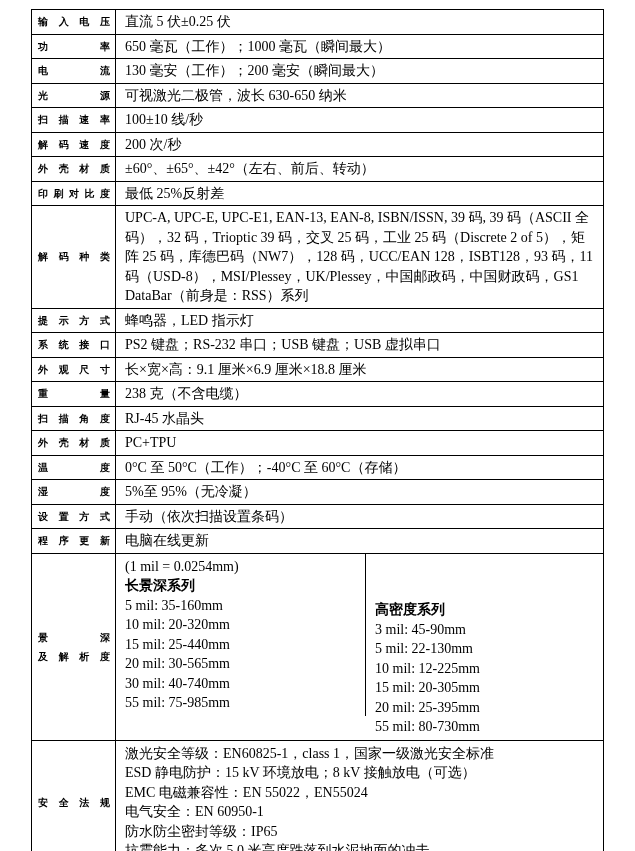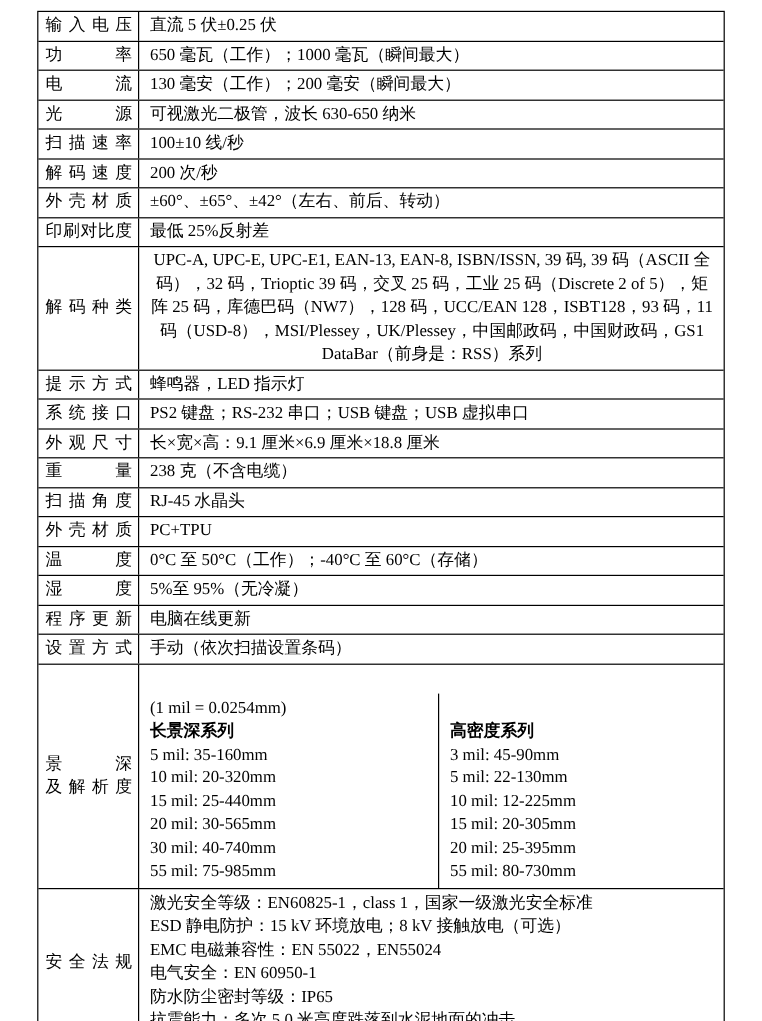--- a/index.html
+++ b/index.html
@@ -32,44 +32,43 @@
     max-width: 84px;
     border-right: 1px solid #000000;
     display: flex;
     align-items: center;
     padding: 2px 5px 2px 6px;
     box-sizing: border-box;
   }
   .lbl {
     display: inline-block;
     width: 72px;
-    font-weight: normal;
-    font-size: 14px;
+    font-weight: bold;
+    font-size: 10px;
     line-height: 19px;
     text-align: justify;
     text-align-last: justify;
     white-space: pre-line;
   }
   .cell-value {
     flex: 1;
     display: flex;
     align-items: center;
     padding: 2px 8px 2px 9px;
     box-sizing: border-box;
     font-size: 14px;
     line-height: 19.5px;
-    text-align: center;
   }
   .val { display: inline-block; }
   
   .depth-value {
     flex: 1;
     display: flex;
     padding: 0;
-    align-items: flex-end;
+    align-items: flex-start;
   }
   .depth-col {
     padding: 3px 6px 3px 9px;
     font-size: 14px;
     line-height: 19.5px;
     box-sizing: border-box;
   }
   .depth-left {
     flex: 0 0 250px;
     max-width: 250px;
@@ -225,32 +224,32 @@
       <div class="row">
       <div class="cell-label">
         <span class="lbl">湿度</span>
       </div>
       <div class="cell-value">
         <span class="val">5%至 95%（无冷凝）</span>
       </div>
     </div>
       <div class="row">
       <div class="cell-label">
+        <span class="lbl">设置方式</span>
+      </div>
+      <div class="cell-value">
+        <span class="val">手动（依次扫描设置条码）</span>
+      </div>
+    </div>
+      <div class="row">
+      <div class="cell-label">
         <span class="lbl">程序更新</span>
       </div>
       <div class="cell-value">
         <span class="val">电脑在线更新</span>
-      </div>
-    </div>
-      <div class="row">
-      <div class="cell-label">
-        <span class="lbl">设置方式</span>
-      </div>
-      <div class="cell-value">
-        <span class="val">手动（依次扫描设置条码）</span>
       </div>
     </div>
     </div>
 
   <div class="row">
     <div class="cell-label">
       <span class="lbl">景深
 及解析度</span>
     </div>
     <div class="depth-value">

